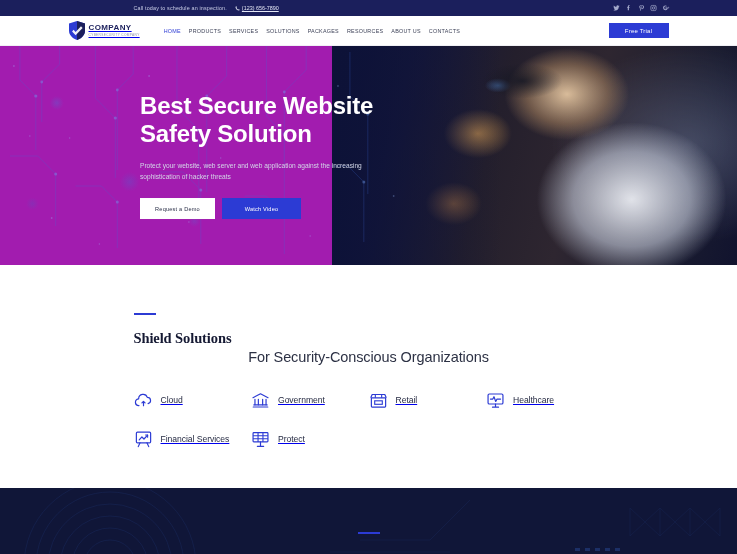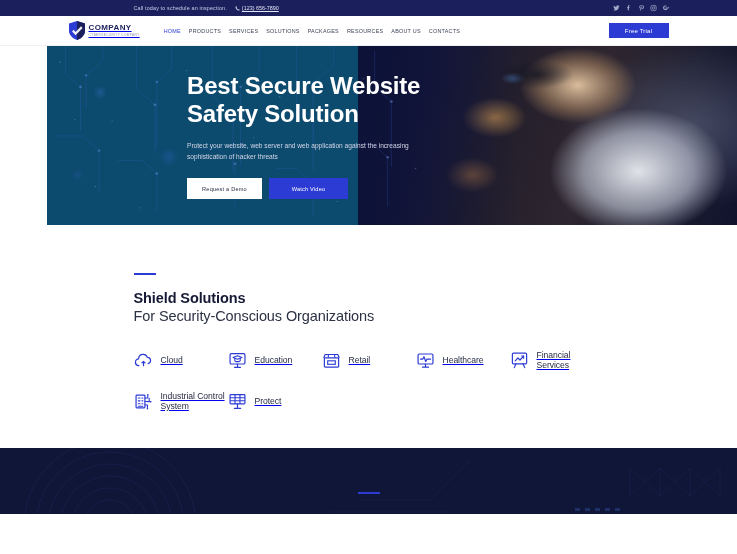--- a/index.html
+++ b/index.html
@@ -70,23 +70,22 @@
     margin-left:auto;
     background:#2c3bd4; color:#fff;
     font-size:6px; letter-spacing:.2px;
     width:60px; height:15px;
     display:flex; align-items:center; justify-content:center;
     border:none; cursor:pointer;
   }
 
   
   .hero {
-    height:179px; position:relative; overflow:hidden;
-    background:#0c4a6e;
-    margin-left:47px;
+    height:219px; position:relative; overflow:hidden;
+    background:#a21caf;
   }
   .hero-photo {
     position:absolute; inset:0 0 0 45%;
     background:
       radial-gradient(ellipse 22% 30% at 58% 22%, rgba(226,196,160,.95) 0%, rgba(180,140,100,.5) 45%, rgba(0,0,0,0) 70%),
       radial-gradient(ellipse 30% 45% at 74% 70%, rgba(232,234,240,.96) 0%, rgba(190,195,210,.65) 48%, rgba(0,0,0,0) 78%),
       radial-gradient(ellipse 12% 16% at 36% 40%, rgba(255,186,92,.55) 0%, rgba(0,0,0,0) 70%),
       radial-gradient(ellipse 10% 14% at 30% 72%, rgba(255,170,80,.38) 0%, rgba(0,0,0,0) 70%),
       radial-gradient(ellipse 45% 60% at 88% 45%, rgba(120,130,160,.45) 0%, rgba(0,0,0,0) 75%),
       linear-gradient(105deg,#0d1238 0%, #15173a 18%, #241f2c 40%, #2e2630 60%, #1a1c30 85%, #11132e 100%);
@@ -133,30 +132,30 @@
   
   .solutions {
     background:#ffffff; padding:48px 0 0 0;
     height:223px; position:relative;
   }
   .sol-inner { width:470px; margin:0 auto; }
   .accent-line {
     width:22px; height:1.6px; background:#2c3bd4; margin-bottom:15px;
   }
   .sol-title {
-    font-size:14.5px; font-weight:bold; color:#151933; letter-spacing:-.1px;
+    font-size:14.5px; font-weight:bold; color:#151933; letter-spacing:-.1px;font-family:Liberation Serif, serif;
   }
   .sol-subtitle {
     font-size:14.5px; font-weight:normal; color:#2c3144;
-    letter-spacing:-.1px; margin-top:2px;
+    letter-spacing:-.1px; margin-top:2px;text-align:center;
   }
   .sol-grid {
     margin-top:26px;
     display:grid;
-    grid-template-columns:repeat(5, 1fr);
+    grid-template-columns:repeat(4, 1fr);
     row-gap:20px;
   }
   .sol-item { display:flex; align-items:center; gap:8px; cursor:pointer; }
   .sol-icon { width:19px; height:19px; flex:0 0 19px; display:block; }
   .sol-label {
     font-size:8.6px; color:#252a42; line-height:1.22; letter-spacing:-.05px;
   }
 
   
   .bottom {
@@ -317,30 +316,29 @@
     <div class="sol-grid">
 
       <a class="sol-item" href="#">
         <svg class="sol-icon" viewBox="0 0 24 24">
           <path d="M6.3 18.5a4.3 4.3 0 0 1-.4-8.6A5.6 5.6 0 0 1 16.8 8a4 4 0 0 1 1 7.9" fill="none" stroke="#2c3bd4" stroke-width="1.5" stroke-linecap="round" stroke-linejoin="round"></path>
           <path d="M12 18.6v-5.2M12 13.1l-2 2M12 13.1l2 2" fill="none" stroke="#2c3bd4" stroke-width="1.5" stroke-linecap="round" stroke-linejoin="round"></path>
         </svg>
         <span class="sol-label">Cloud</span>
       </a>
 
-
-      <a class="sol-item" href="#">
-        <svg class="sol-icon" viewBox="0 0 24 24">
-          <rect x="2.6" y="3.4" width="18.8" height="13" rx="1.6" fill="none" stroke="#2c3bd4" stroke-width="1.5"></rect>
-          <path d="M12 16.4v4M8.2 20.6h7.6" fill="none" stroke="#2c3bd4" stroke-width="1.5" stroke-linecap="round"></path>
-          <path d="M6.4 8.2 12 6l5.6 2.2L12 10.4z" fill="none" stroke="#2c3bd4" stroke-width="1.4" stroke-linejoin="round"></path>
-          <path d="M8.6 9.3v2.6c0 .9 1.5 1.5 3.4 1.5s3.4-.6 3.4-1.5V9.3" fill="none" stroke="#2c3bd4" stroke-width="1.4" stroke-linecap="round"></path>
-        </svg>
-        <span class="sol-label">Education</span>
-      </a>
+      <a class="sol-item" href="#">
+        <svg class="sol-icon" viewBox="0 0 24 24">
+          <path d="M2.5 8.5 12 3.5l9.5 5" fill="none" stroke="#2c3bd4" stroke-width="1.5" stroke-linecap="round" stroke-linejoin="round"></path>
+          <path d="M5 10.5v7M9.3 10.5v7M14.7 10.5v7M19 10.5v7" stroke="#2c3bd4" stroke-width="1.5" stroke-linecap="round"></path>
+          <path d="M2.8 20.2h18.4M3.6 17.6h16.8" stroke="#2c3bd4" stroke-width="1.5" stroke-linecap="round"></path>
+        </svg>
+        <span class="sol-label">Government</span>
+      </a>
+
 
       <a class="sol-item" href="#">
         <svg class="sol-icon" viewBox="0 0 24 24">
           <path d="M3 8.6h18v10.8a1 1 0 0 1-1 1H4a1 1 0 0 1-1-1z" fill="none" stroke="#2c3bd4" stroke-width="1.5" stroke-linejoin="round"></path>
           <path d="M2.2 8.6 4 4.4h16l1.8 4.2" fill="none" stroke="#2c3bd4" stroke-width="1.5" stroke-linejoin="round"></path>
           <path d="M8 8.6V5M16 8.6V5" stroke="#2c3bd4" stroke-width="1.4"></path>
           <rect x="7.2" y="12.4" width="9.6" height="4.4" fill="none" stroke="#2c3bd4" stroke-width="1.4"></rect>
         </svg>
         <span class="sol-label">Retail</span>
       </a>
@@ -357,31 +355,20 @@
       <a class="sol-item" href="#">
         <svg class="sol-icon" viewBox="0 0 24 24">
           <rect x="3" y="2.8" width="18" height="13.4" rx="1.4" fill="none" stroke="#2c3bd4" stroke-width="1.5"></rect>
           <path d="M6.6 12.6 10 8.8l2.6 2.6 4.6-5" fill="none" stroke="#2c3bd4" stroke-width="1.5" stroke-linecap="round" stroke-linejoin="round"></path>
           <path d="M17.2 6.4h-2.6M17.2 6.4v2.6" stroke="#2c3bd4" stroke-width="1.4" stroke-linecap="round"></path>
           <path d="M7.6 16.2 5.4 21M16.4 16.2l2.2 4.8" fill="none" stroke="#2c3bd4" stroke-width="1.5" stroke-linecap="round"></path>
         </svg>
         <span class="sol-label"><span>Financial Services</span></span>
       </a>
 
-      <a class="sol-item" href="#">
-        <svg class="sol-icon" viewBox="0 0 24 24">
-          <rect x="2.6" y="4" width="11.2" height="16" rx="1" fill="none" stroke="#2c3bd4" stroke-width="1.5"></rect>
-          <path d="M5.4 7.6h2.2M10 7.6h1.2M5.4 11.2h2.2M10 11.2h1.2M5.4 14.8h2.2M10 14.8h1.2M5.4 18h5.8" stroke="#2c3bd4" stroke-width="1.4" stroke-linecap="round"></path>
-          <path d="M13.8 7.6h3.6V4.2M13.8 12h5.4v-4M13.8 16.4h3.2v4.2M17.4 12.4h3.6" fill="none" stroke="#2c3bd4" stroke-width="1.4" stroke-linecap="round" stroke-linejoin="round"></path>
-          <circle cx="17.4" cy="3.4" r="1" fill="#2c3bd4"></circle>
-          <circle cx="21.2" cy="12.4" r="1" fill="#2c3bd4"></circle>
-          <circle cx="17" cy="21" r="1" fill="#2c3bd4"></circle>
-        </svg>
-        <span class="sol-label"><span>Industrial Control System</span></span>
-      </a>
 
       <a class="sol-item" href="#">
         <svg class="sol-icon" viewBox="0 0 24 24">
           <rect x="2.6" y="3.4" width="18.8" height="11.6" rx="1" fill="none" stroke="#2c3bd4" stroke-width="1.5"></rect>
           <path d="M2.6 7.3h18.8M2.6 11.1h18.8M8.9 3.4V15M15.1 3.4V15" stroke="#2c3bd4" stroke-width="1.4"></path>
           <path d="M12 15v5.4M8 20.6h8" fill="none" stroke="#2c3bd4" stroke-width="1.5" stroke-linecap="round"></path>
         </svg>
         <span class="sol-label">Protect</span>
       </a>
 

